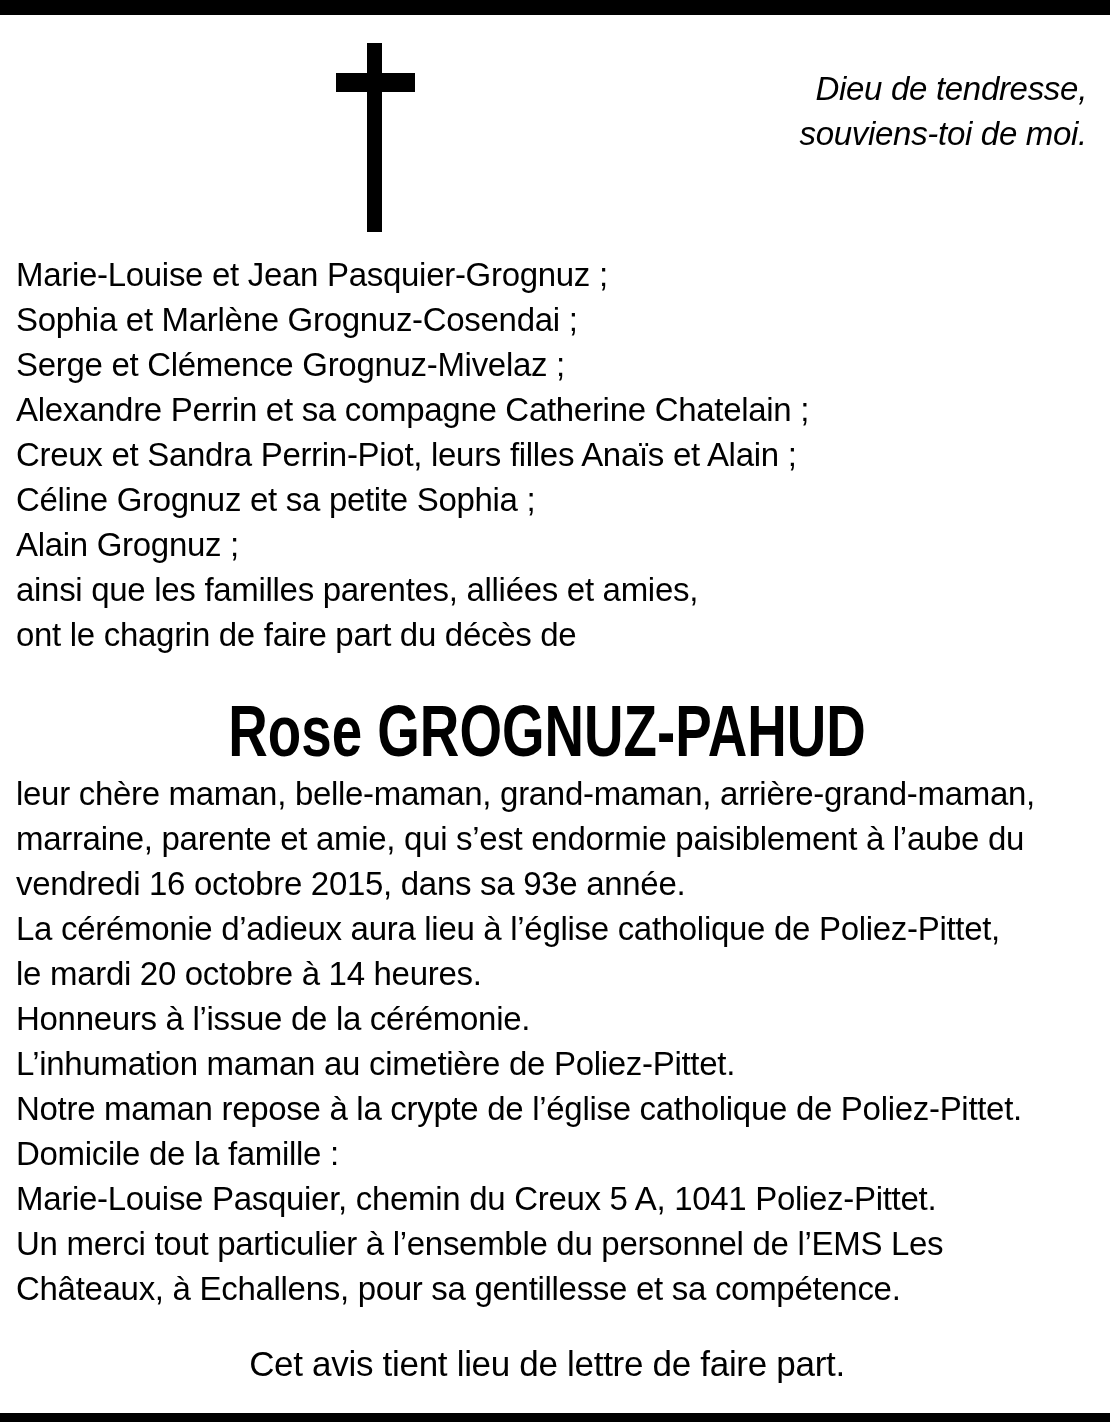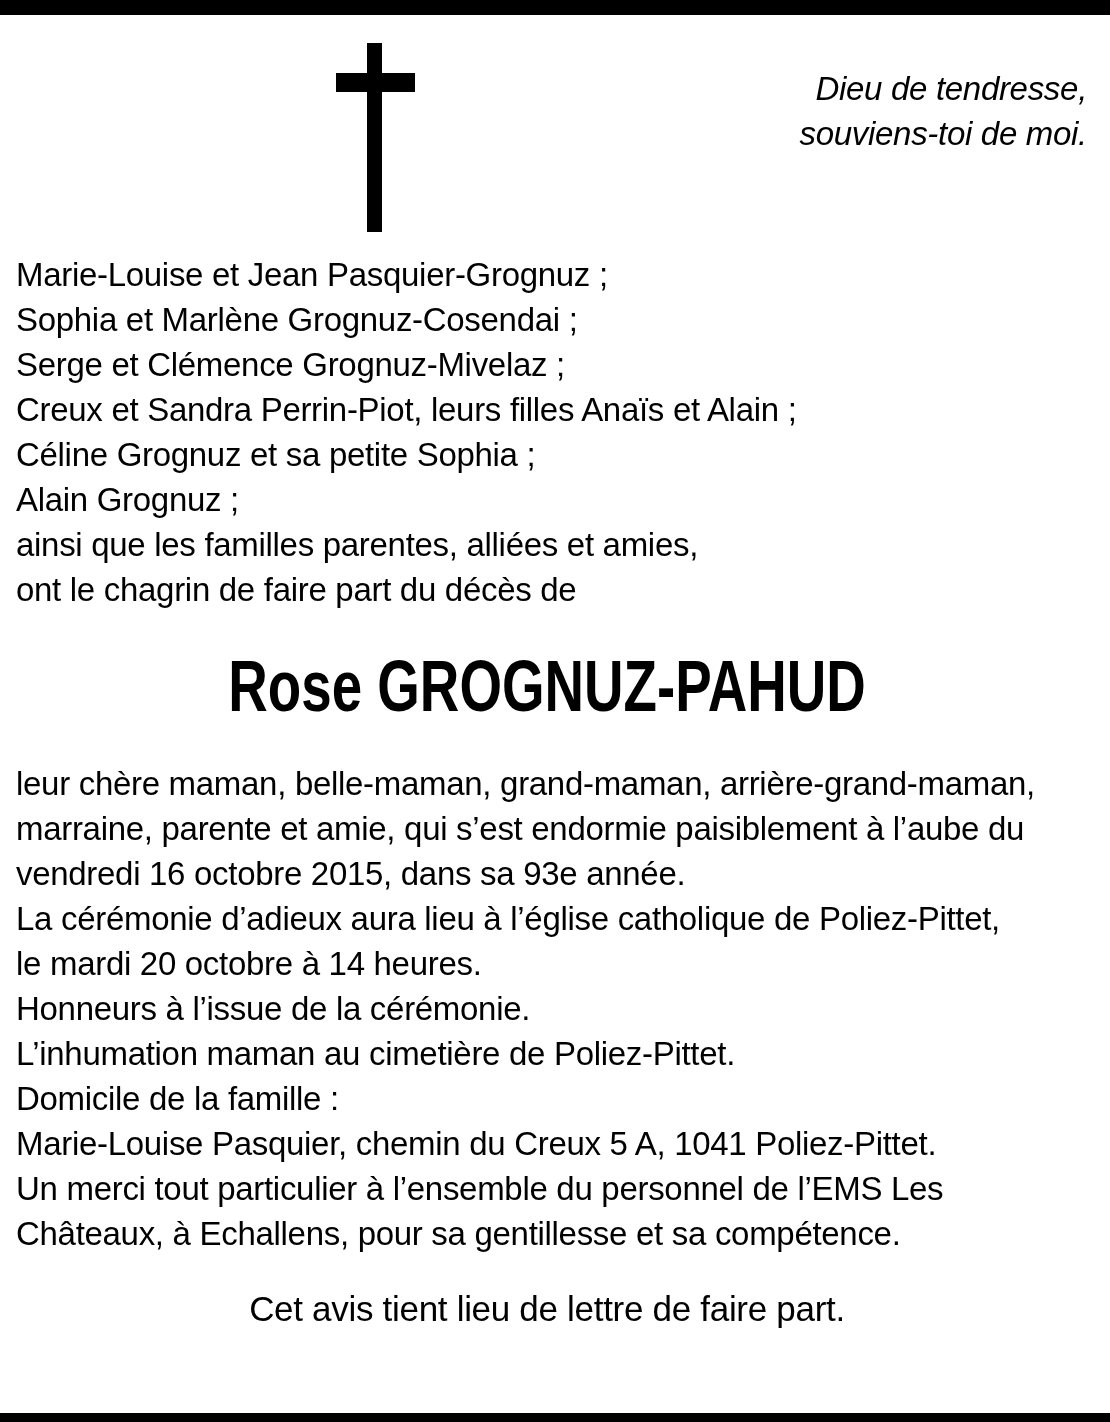--- a/index.html
+++ b/index.html
@@ -76,21 +76,21 @@
     margin-top: 34px;
     font-size: 72px;
     font-weight: bold;
     line-height: 80px;
     text-align: center;
     white-space: nowrap;
     transform: scaleX(0.76);
     transform-origin: 50% 50%;
   }
 
-  .body-block { margin-top: 35px; }
+  .body-block { }
 
   .footer {
     margin-top: 30px;
     font-size: 35px;
     line-height: 45px;
     letter-spacing: -0.3px;
     text-align: center;
     white-space: nowrap;
   }
 </style>
@@ -108,37 +108,39 @@
 
   <div class="epitaph">
       <div class="line"><span>Dieu de tendresse,</span></div>
       <div class="line"><span>souviens-toi de moi.</span></div>
     </div>
 
   <div class="family-list">
       <div class="line"><span>Marie-Louise et Jean </span><span class="b">Pasquier-Grognuz</span><span> ;</span></div>
       <div class="line"><span>Sophia et Marlène </span><span class="b">Grognuz-Cosendai</span><span> ;</span></div>
       <div class="line"><span>Serge et Clémence </span><span class="b">Grognuz-Mivelaz</span><span> ;</span></div>
+      <div class="line"><span>Alexandre </span><span class="b">Perrin</span><span> et sa compagne Catherine </span><span class="b">Chatelain</span><span> ;</span></div>
       <div class="line"><span>Creux et Sandra </span><span class="b">Perrin-Piot</span><span>, leurs filles Anaïs et Alain ;</span></div>
       <div class="line"><span>Céline </span><span class="b">Grognuz</span><span> et sa petite Sophia ;</span></div>
       <div class="line"><span>Alain </span><span class="b">Grognuz</span><span> ;</span></div>
       <div class="line"><span>ainsi que les familles parentes, alliées et amies,</span></div>
       <div class="line"><span>ont le chagrin de faire part du décès de</span></div>
     </div>
 
   <div class="title">Rose GROGNUZ-PAHUD</div>
 
   <div class="body-block">
       <div class="line"><span>leur chère maman, belle-maman, grand-maman, arrière-grand-maman,</span></div>
       <div class="line"><span>marraine, parente et amie, qui s’est endormie paisiblement à l’aube du</span></div>
       <div class="line"><span>vendredi 16 octobre 2015, dans sa 93e année.</span></div>
       <div class="line"><span>La cérémonie d’adieux aura lieu à l’église catholique de Poliez-Pittet,</span></div>
       <div class="line"><span>le mardi 20 octobre à 14 heures.</span></div>
       <div class="line"><span>Honneurs à l’issue de la cérémonie.</span></div>
       <div class="line"><span>L’inhumation maman au cimetière de Poliez-Pittet.</span></div>
+      <div class="line"><span>Notre maman repose à la crypte de l’église catholique de Poliez-Pittet.</span></div>
       <div class="line"><span>Domicile de la famille :</span></div>
       <div class="line"><span>Marie-Louise Pasquier, chemin du Creux 5 A, 1041 </span><span class="b">Poliez-Pittet</span><span>.</span></div>
       <div class="line"><span>Un merci tout particulier à l’ensemble du personnel de l’EMS Les</span></div>
       <div class="line"><span>Châteaux, à Echallens, pour sa gentillesse et sa compétence.</span></div>
     </div>
 
   <div class="footer">Cet avis tient lieu de lettre de faire part.</div>
 
   <div class="bar bottom"></div>
 

